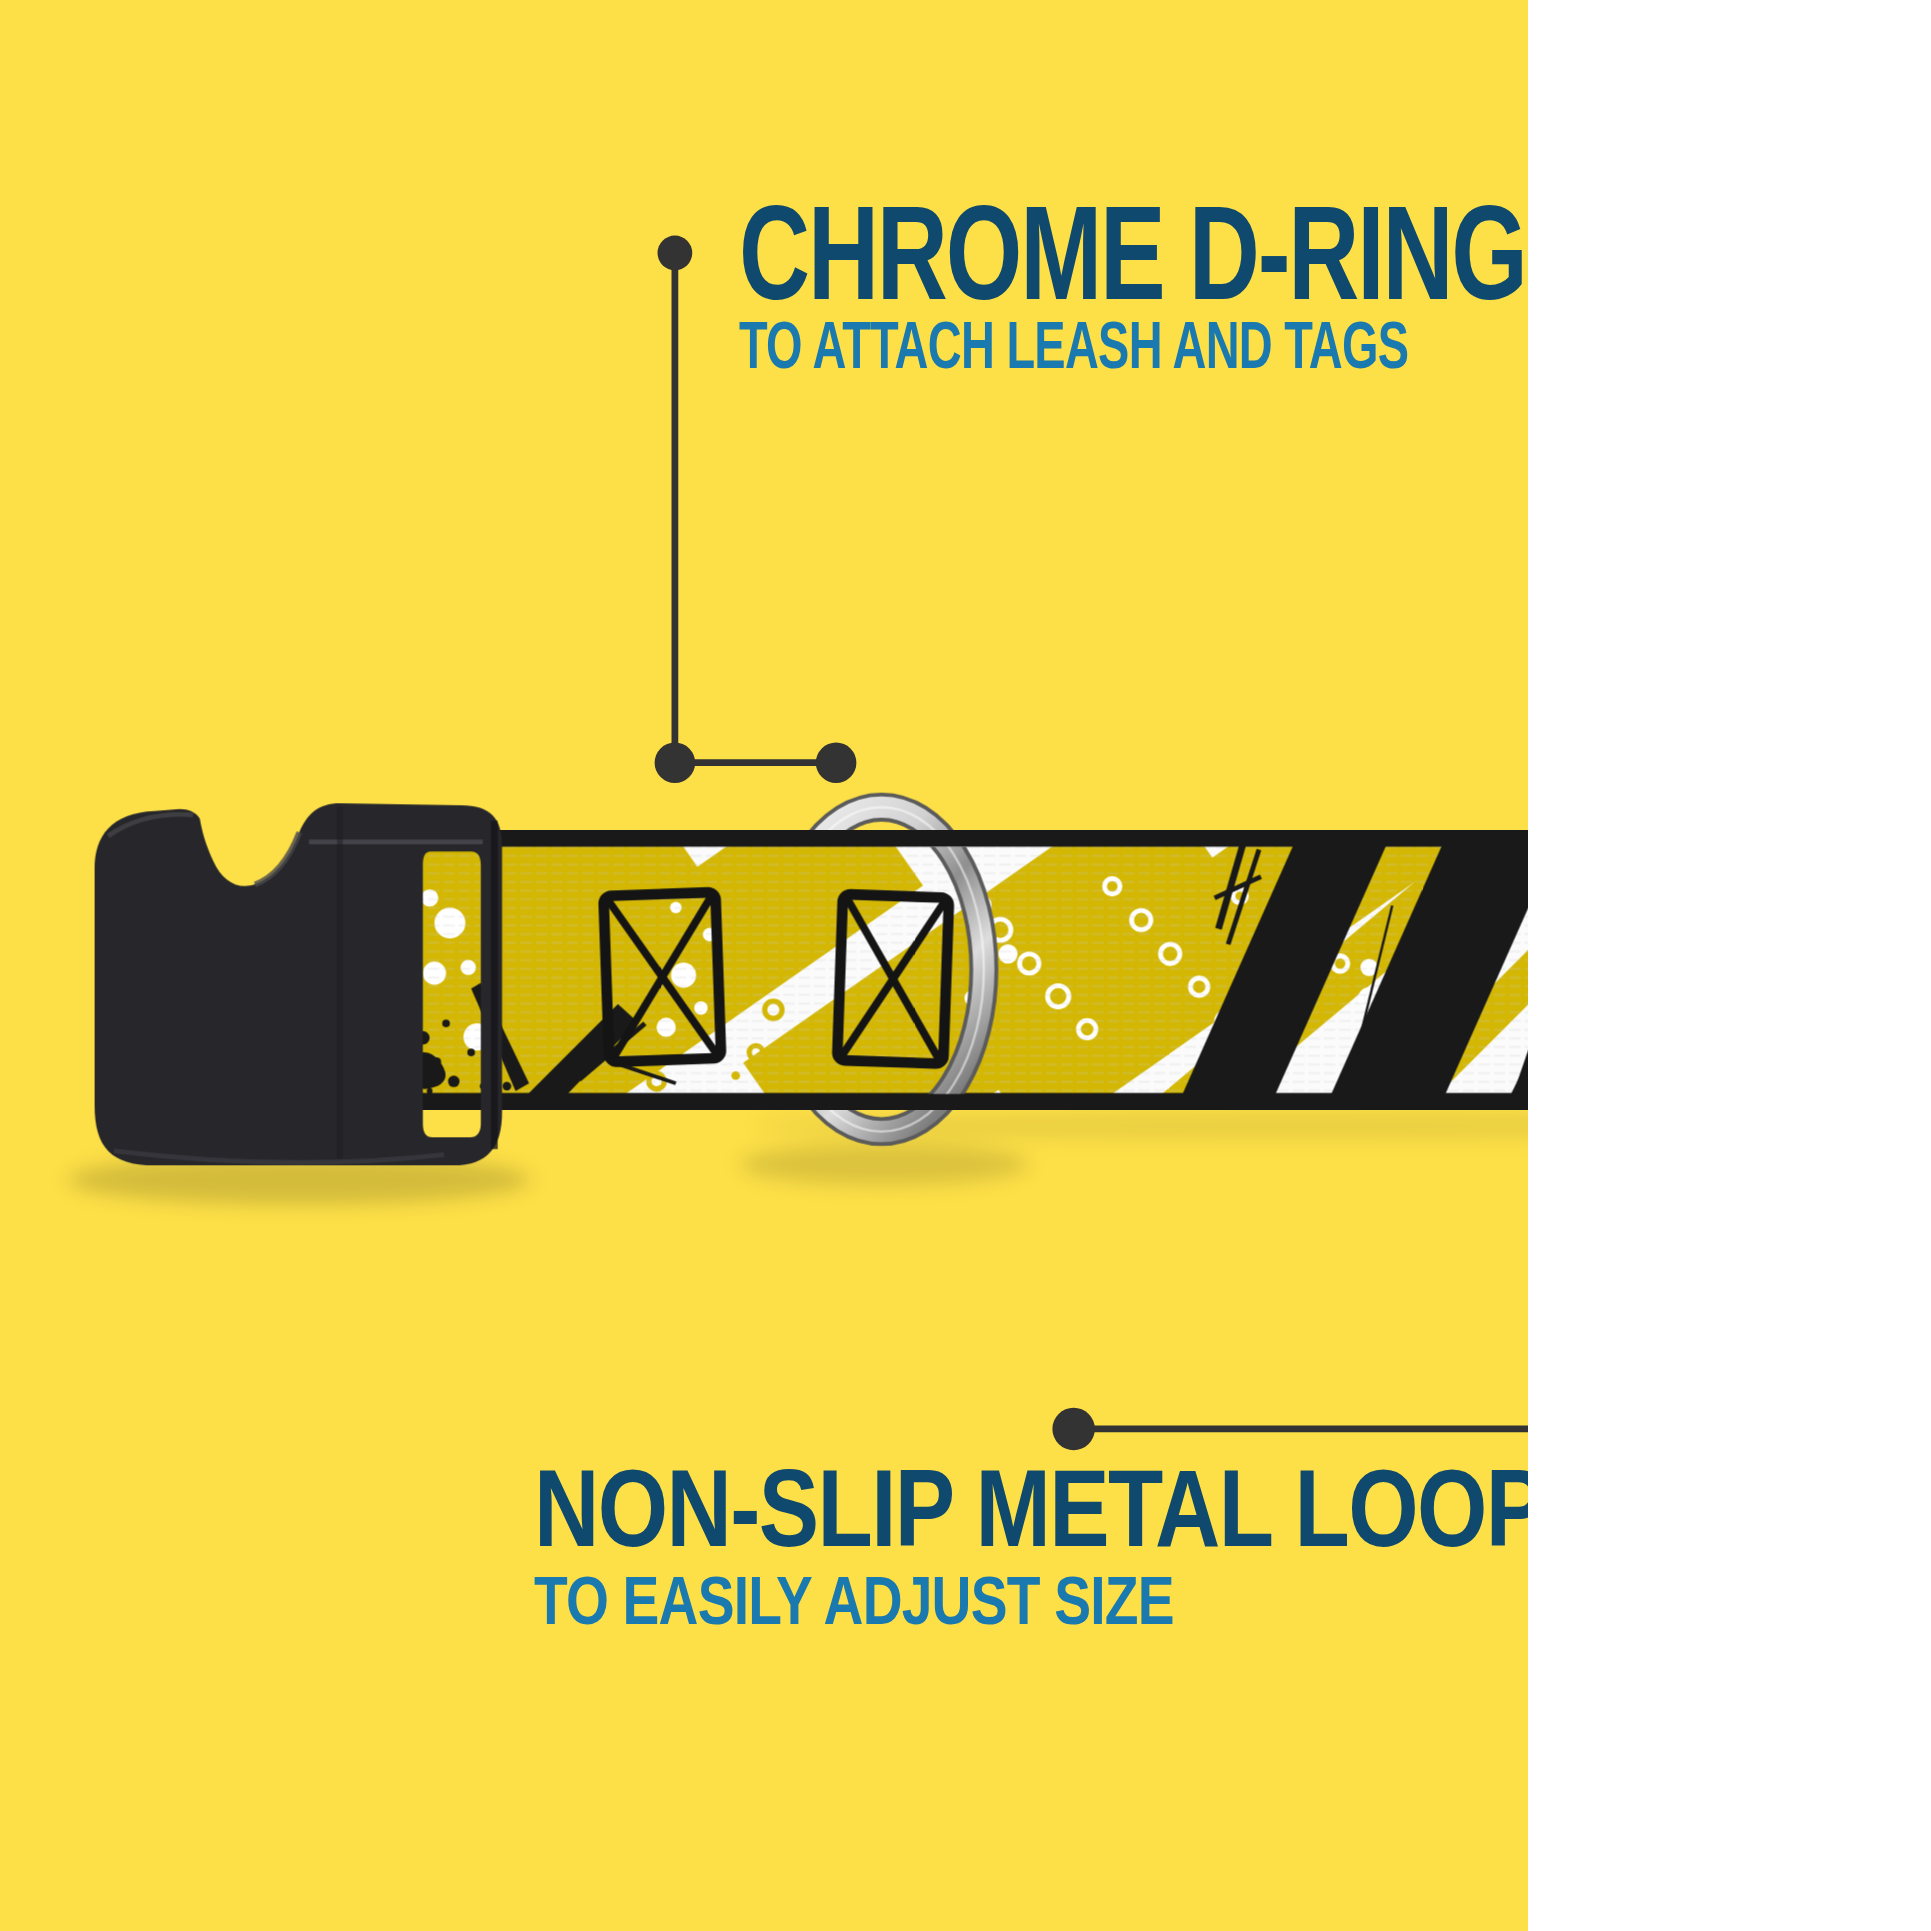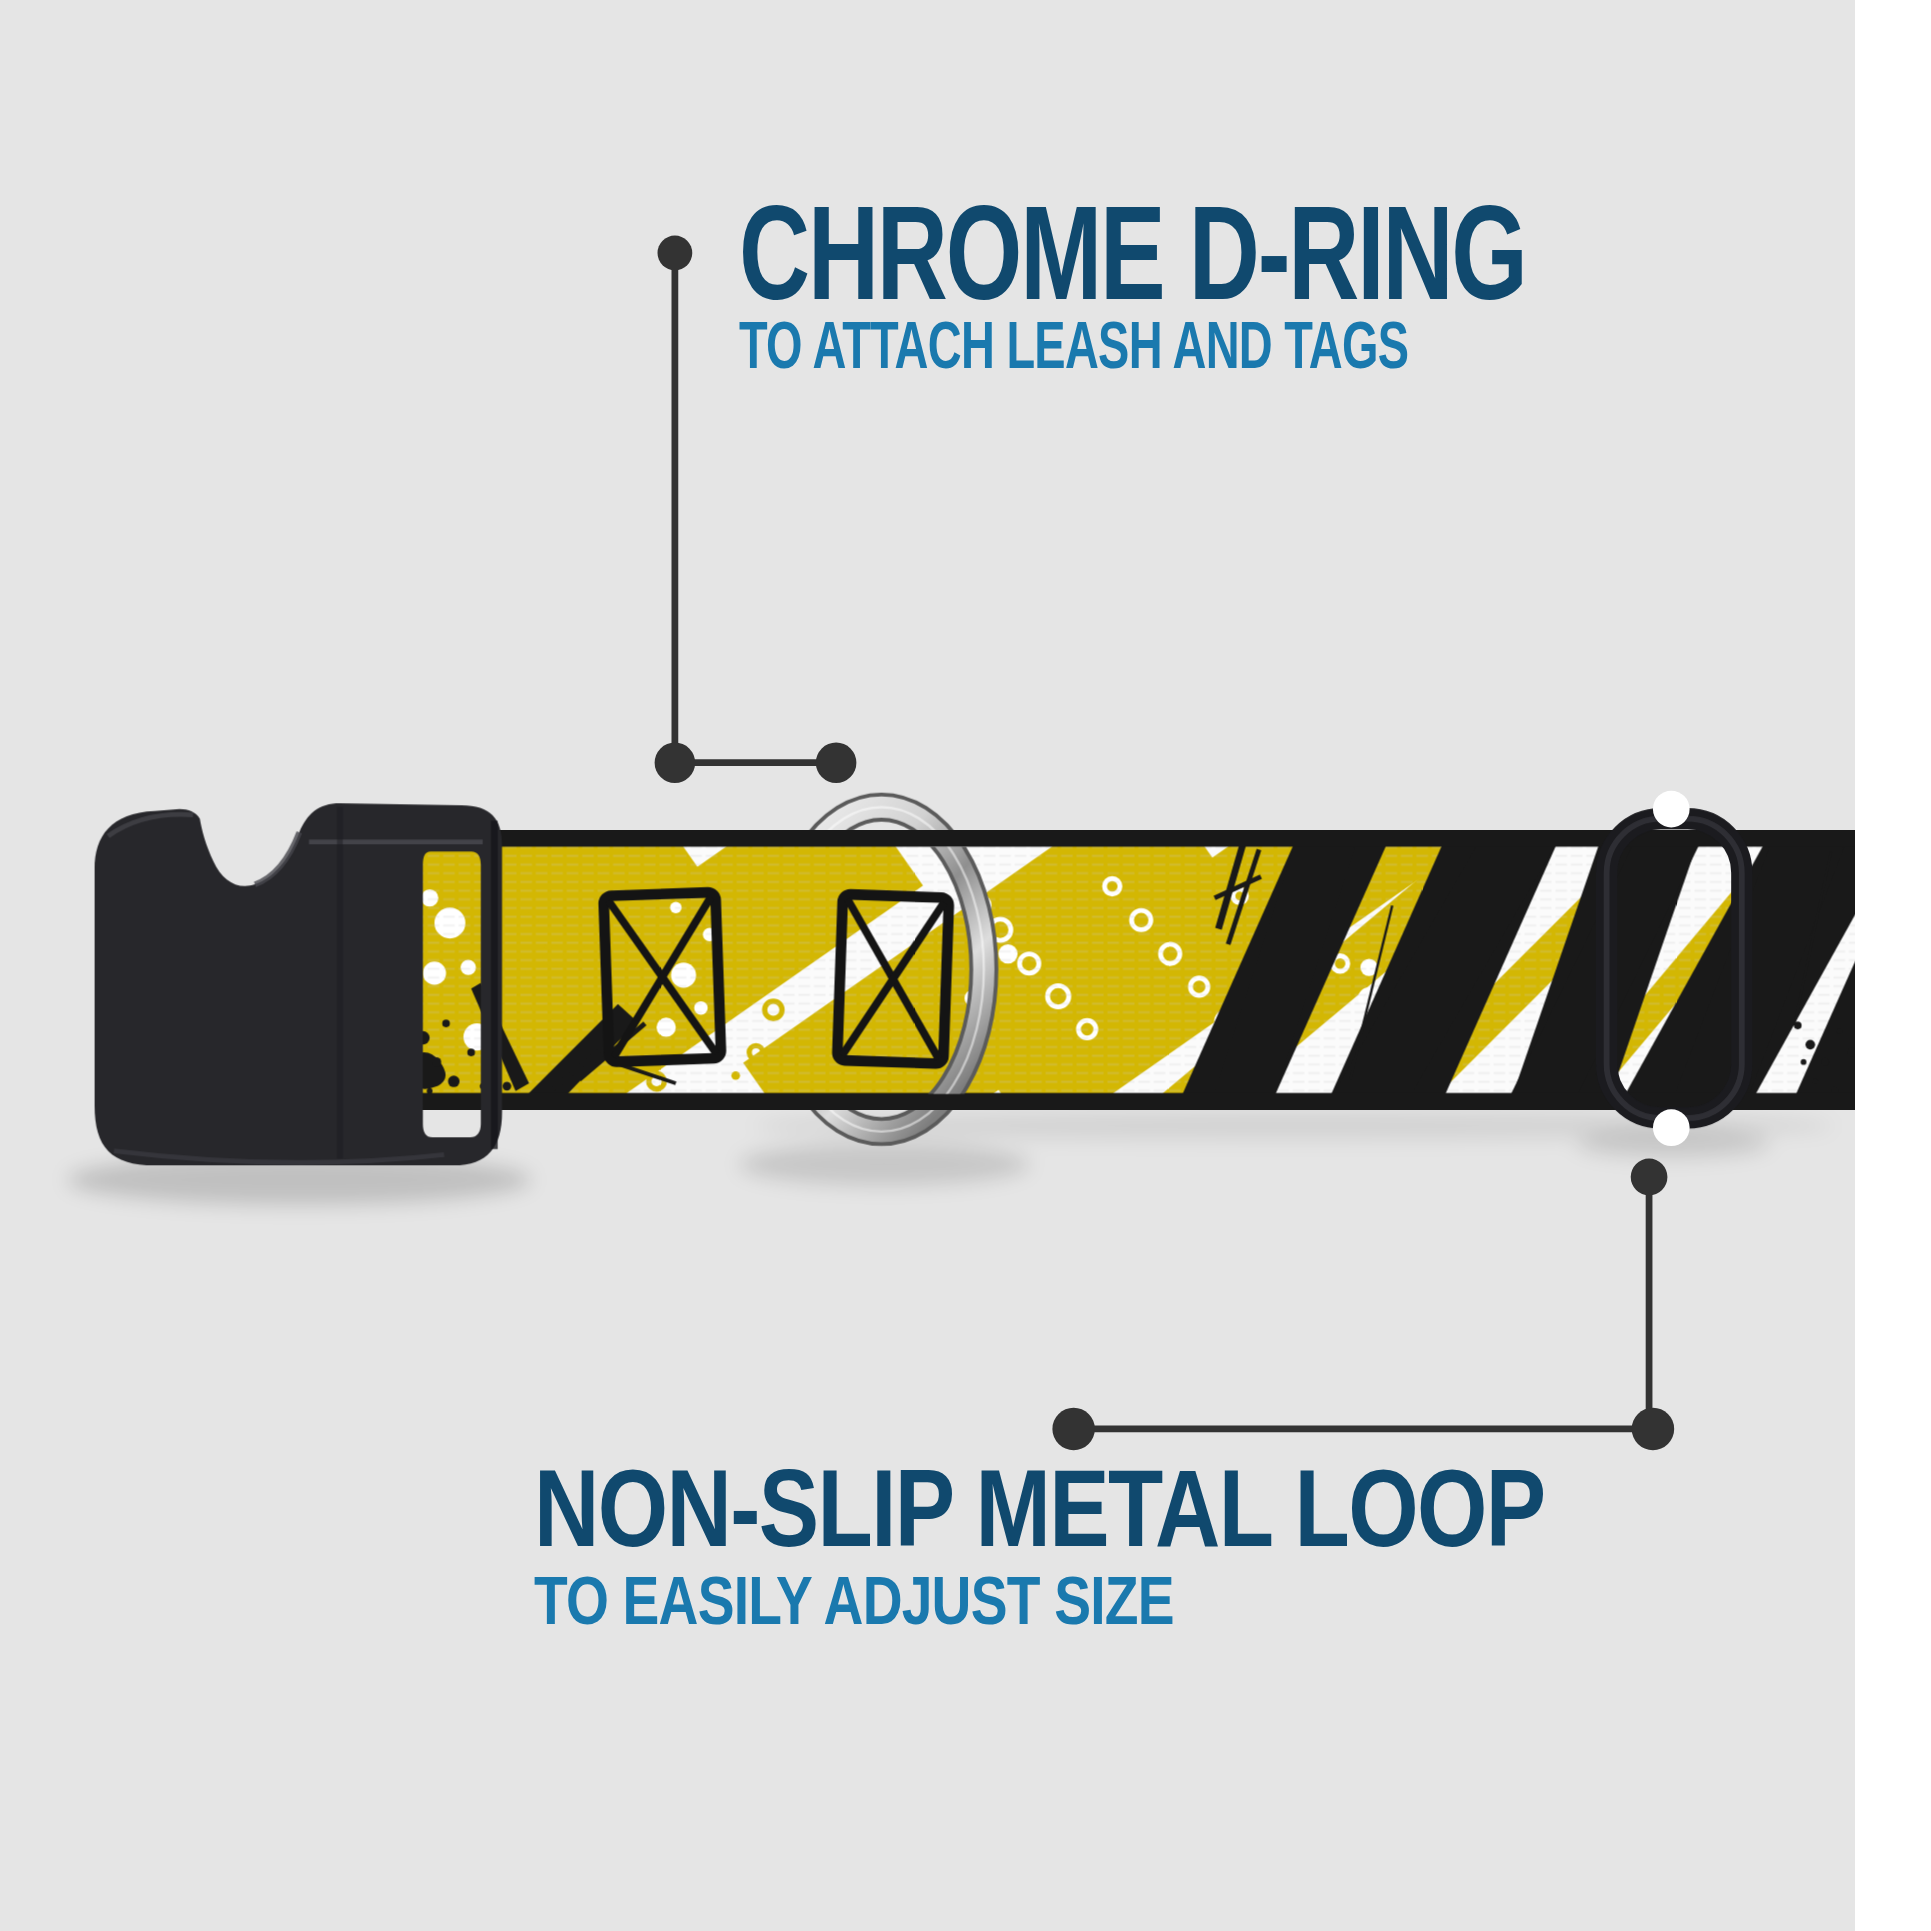--- a/index.html
+++ b/index.html
@@ -1,17 +1,17 @@
 <!DOCTYPE html>
 <html style="--title_navy: #10496e; --subtitle_blue: #1a79ae; --callout_dark: #333333; --collar_yellow: #d3b703; --pattern_black: #191919; --webbing_white: #fbfbfb; --buckle_black: #27272b; --buckle_highlight: #47474d; --loop_black: #1b1b1f; --loop_highlight: #3c3c43; --silver_light: #f5f5f5; --silver_dark: #8f8f8f;"><head>
 <meta charset="utf-8">
 <style>
   html,body{margin:0;padding:0;background:#fff;}
   #canvas{
-    position:relative;width:1855px;height:1931px;background:#e5e5e5;overflow:hidden;
+    position:relative;width:1528px;height:1931px;background:#fde047;overflow:hidden;
     font-family:"Liberation Sans","DejaVu Sans",sans-serif;
   }
   #art{position:absolute;left:0;top:0;width:1931px;height:1931px;}
   .label{position:absolute;white-space:nowrap;font-weight:700;line-height:1;transform-origin:left top;}
   .label.t1{left:739px;top:187px;font-size:133px;letter-spacing:-2.9px;color:var(--title_navy);transform:scaleX(0.74);}
   .label.s1{left:739px;top:311px;font-size:67px;letter-spacing:-1px;color:var(--subtitle_blue);transform:scaleX(0.70);}
   .label.t2{left:534px;top:1454px;font-size:109px;letter-spacing:-1.9px;color:var(--title_navy);transform:scaleX(0.83);}
   .label.s2{left:534px;top:1566px;font-size:69px;letter-spacing:-1px;color:var(--subtitle_blue);transform:scaleX(0.80);}
   
   .yf{fill:var(--collar_yellow);}

